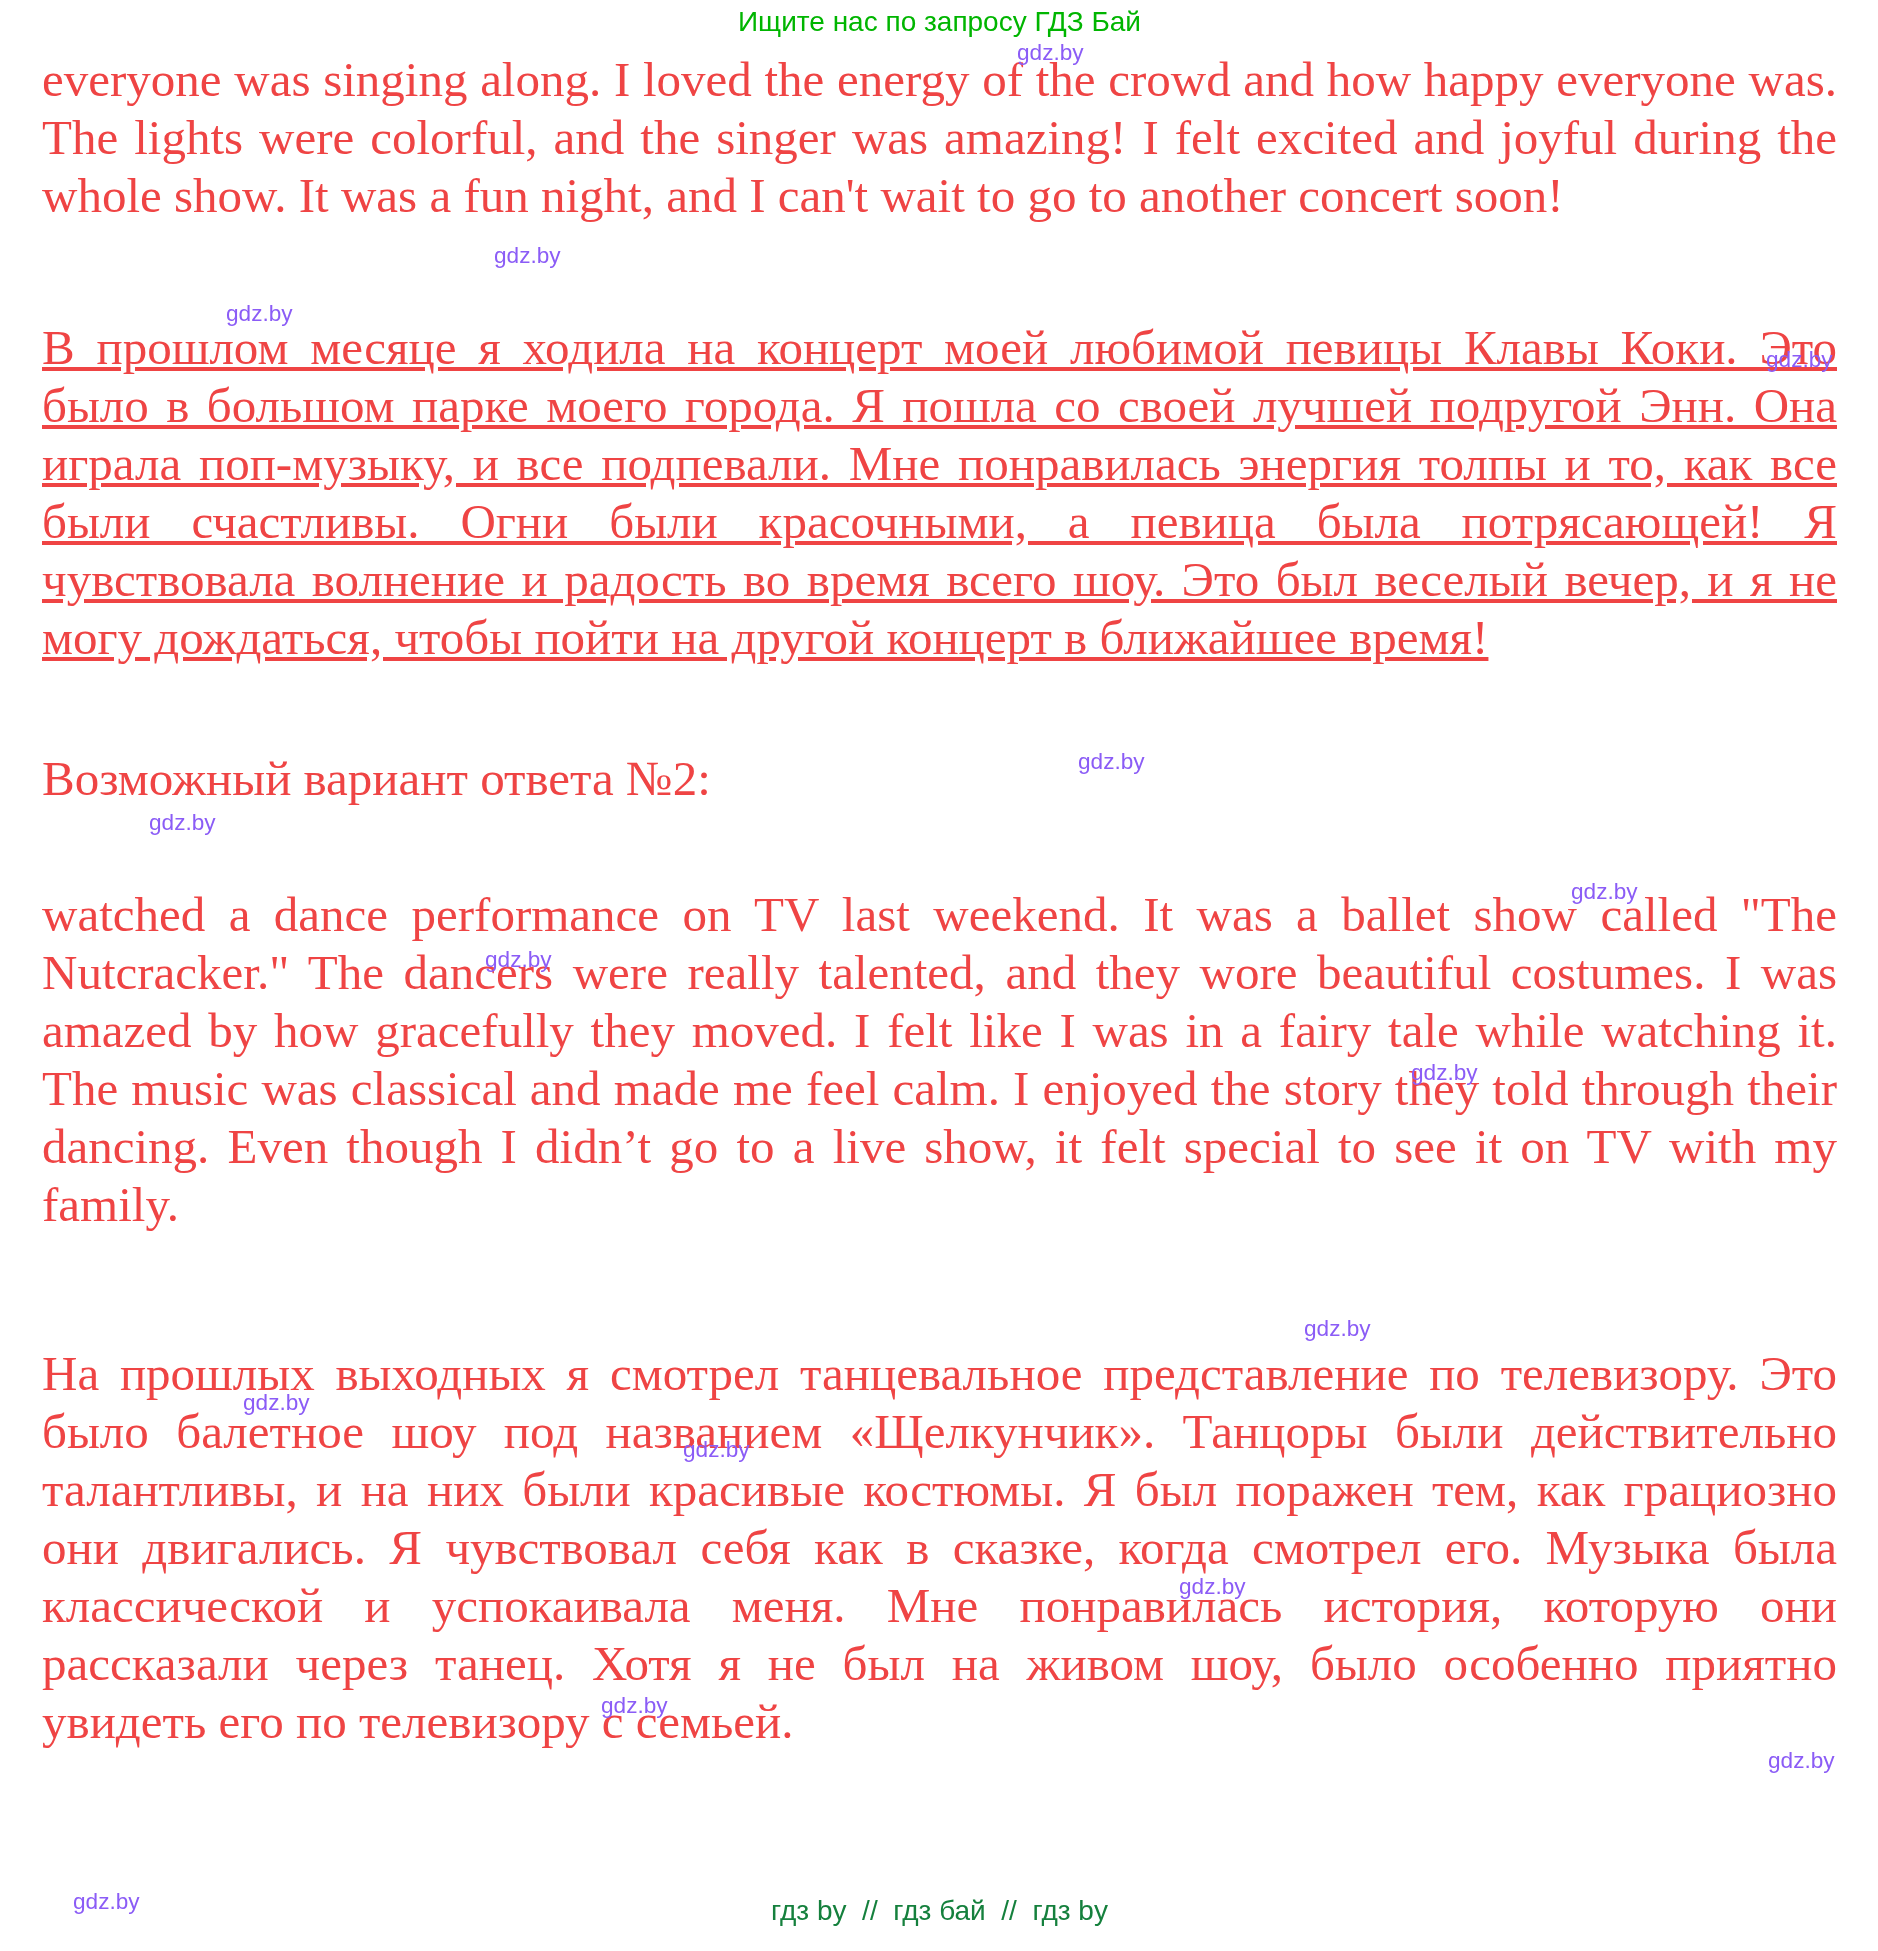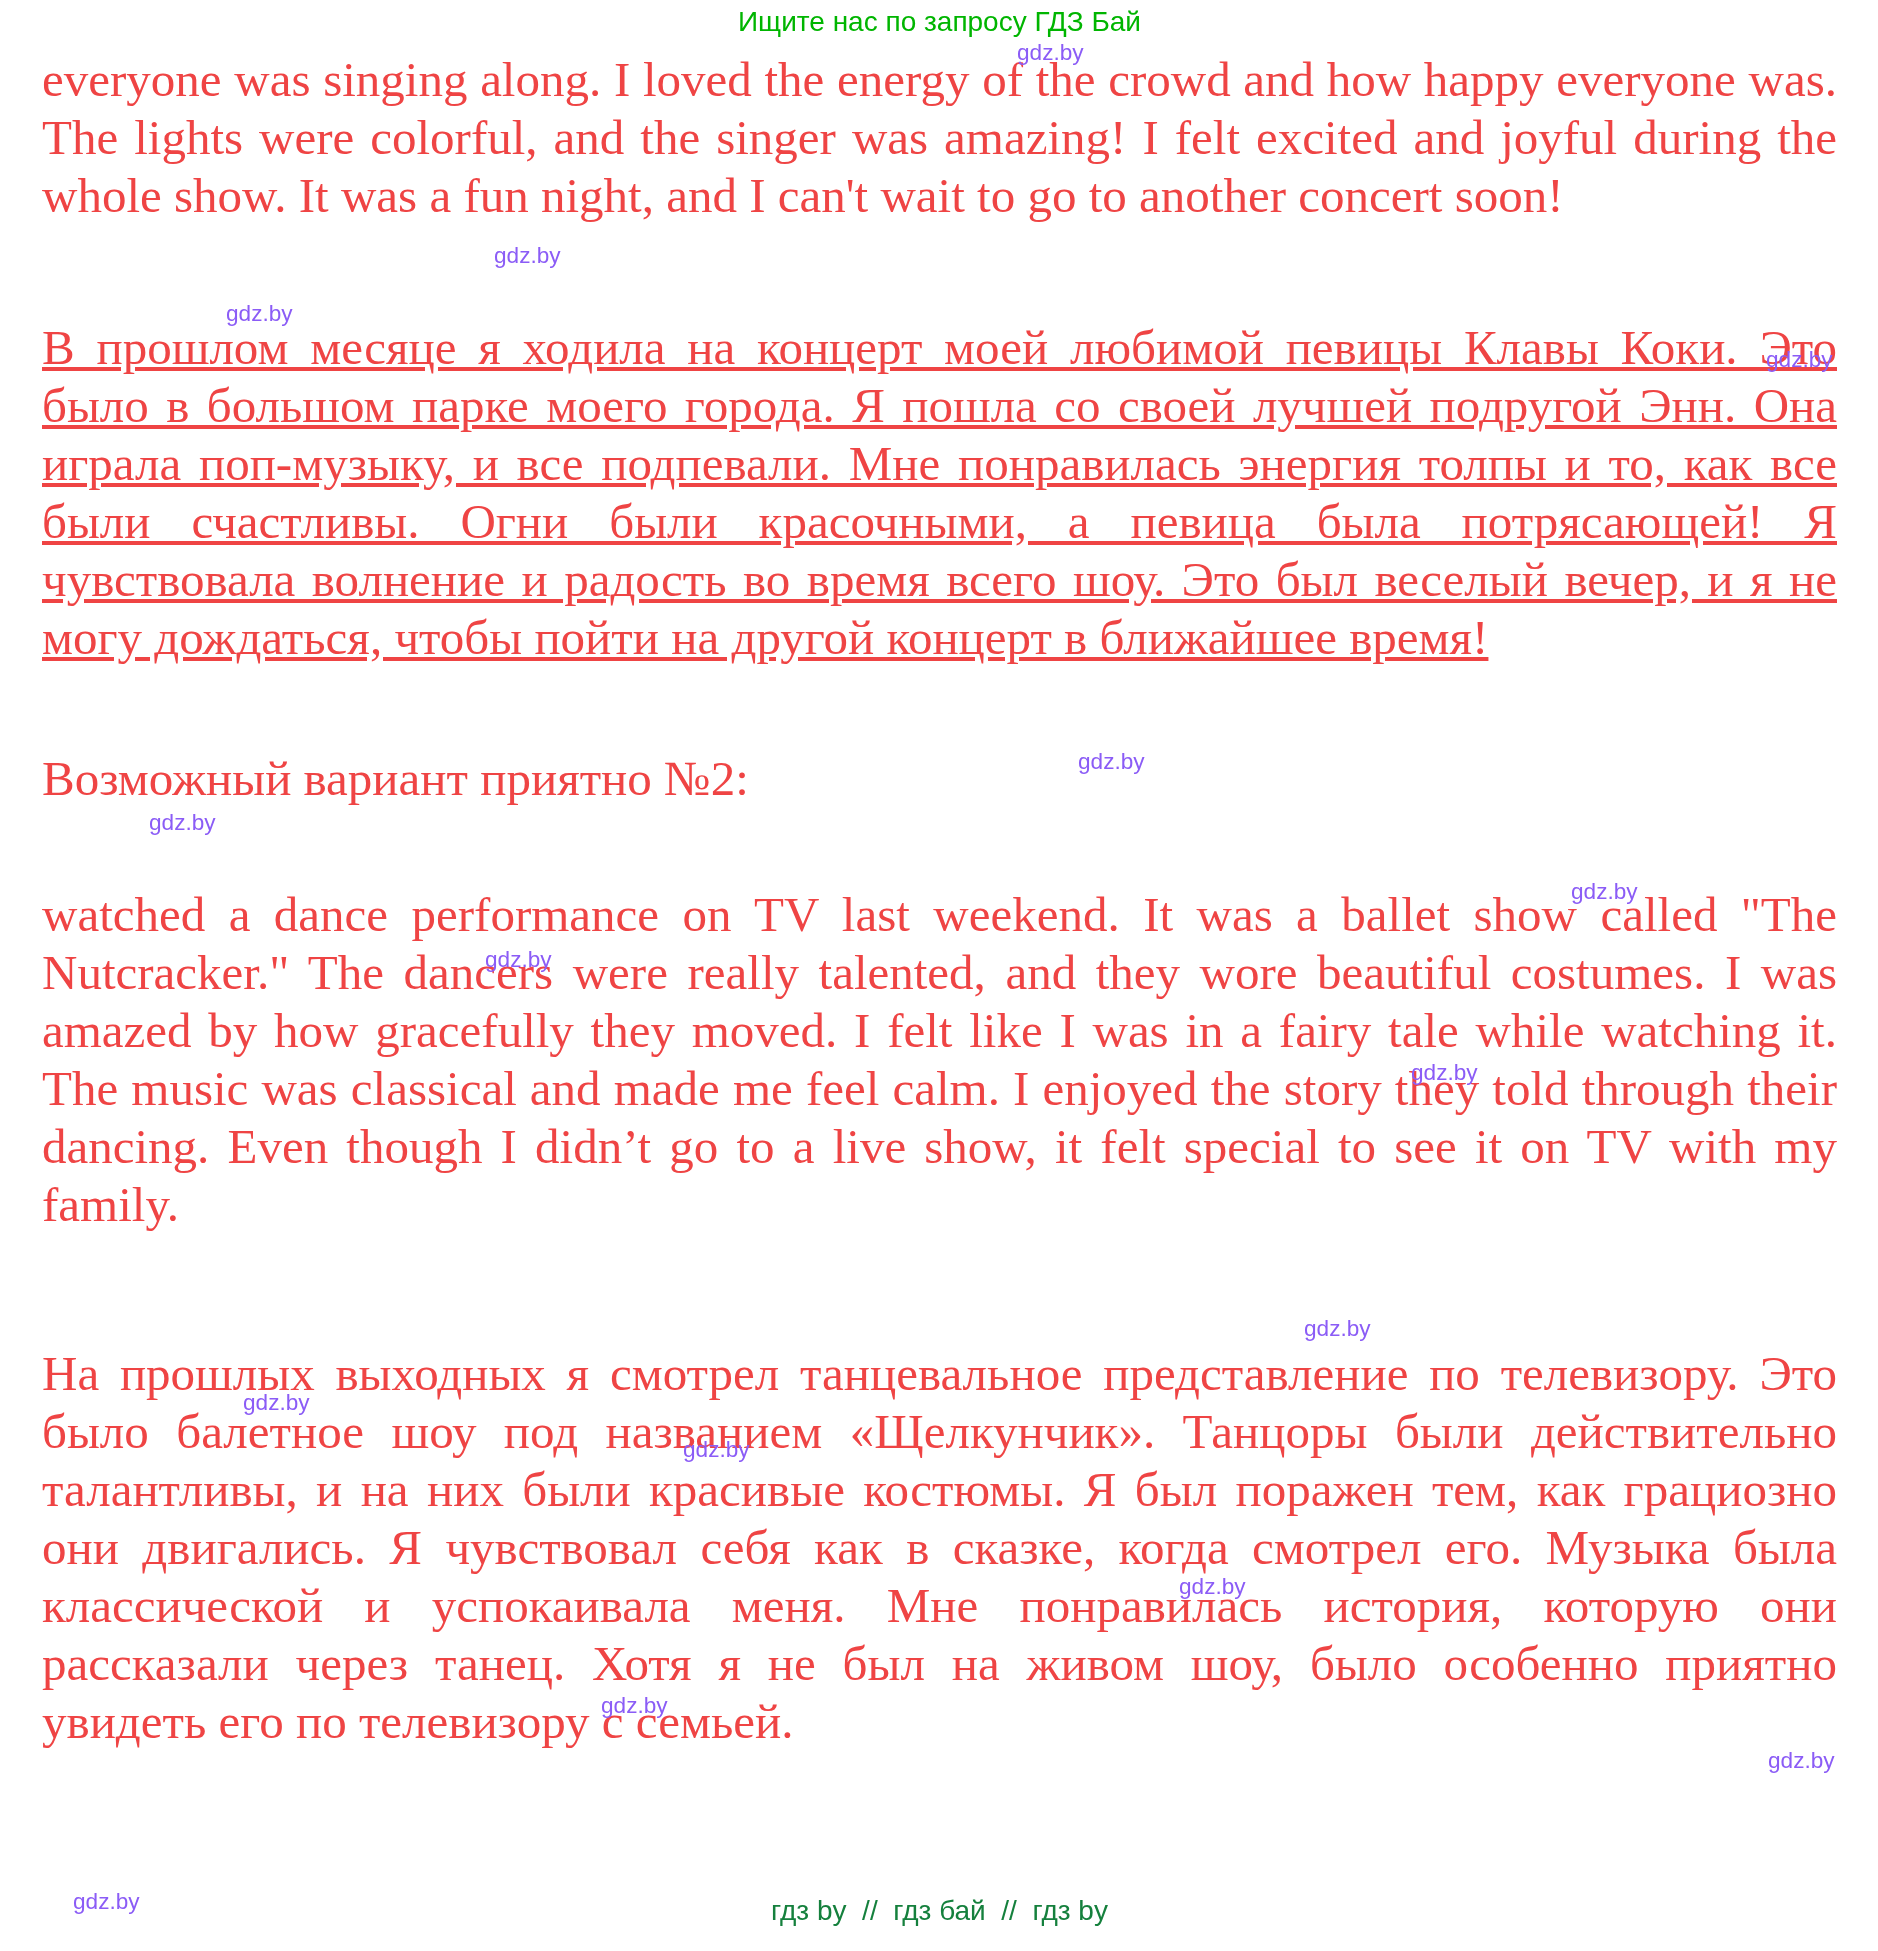--- a/index.html
+++ b/index.html
@@ -62,21 +62,21 @@
 
 <div class="page">
 
   <div class="content">
     <div class="promo">Ищите нас по запросу ГДЗ Бай</div>
 
     <p class="body-text para-answer1-en">everyone was singing along. I loved the energy of the crowd and how happy everyone was. The lights were colorful, and the singer was amazing! I felt excited and joyful during the whole show. It was a fun night, and I can't wait to go to another concert soon!</p>
 
     <p class="body-text para-answer1-ru">В прошлом месяце я ходила на концерт моей любимой певицы Клавы Коки. Это было в большом парке моего города. Я пошла со своей лучшей подругой Энн. Она играла поп-музыку, и все подпевали. Мне понравилась энергия толпы и то, как все были счастливы. Огни были красочными, а певица была потрясающей! Я чувствовала волнение и радость во время всего шоу. Это был веселый вечер, и я не могу дождаться, чтобы пойти на другой концерт в ближайшее время!</p>
 
-    <p class="body-text variant-heading">Возможный вариант приятно №2:</p>
+    <p class="body-text variant-heading">Возможный вариант ответа №2:</p>
 
     <p class="body-text para-answer2-en">watched a dance performance on TV last weekend. It was a ballet show called "The Nutcracker." The dancers were really talented, and they wore beautiful costumes. I was amazed by how gracefully they moved. I felt like I was in a fairy tale while watching it. The music was classical and made me feel calm. I enjoyed the story they told through their dancing. Even though I didn’t go to a live show, it felt special to see it on TV with my family.</p>
 
     <p class="body-text para-answer2-ru">На прошлых выходных я смотрел танцевальное представление по телевизору. Это было балетное шоу под названием «Щелкунчик». Танцоры были действительно талантливы, и на них были красивые костюмы. Я был поражен тем, как грациозно они двигались. Я чувствовал себя как в сказке, когда смотрел его. Музыка была классической и успокаивала меня. Мне понравилась история, которую они рассказали через танец. Хотя я не был на живом шоу, было особенно приятно увидеть его по телевизору с семьей.</p>
   </div>
 
   <span class="wm" style="left:1017px; top:40px">gdz.by</span>
   <span class="wm" style="left:494px;  top:243px">gdz.by</span>
   <span class="wm" style="left:226px;  top:301px">gdz.by</span>
   <span class="wm" style="left:1766px; top:347px">gdz.by</span>

